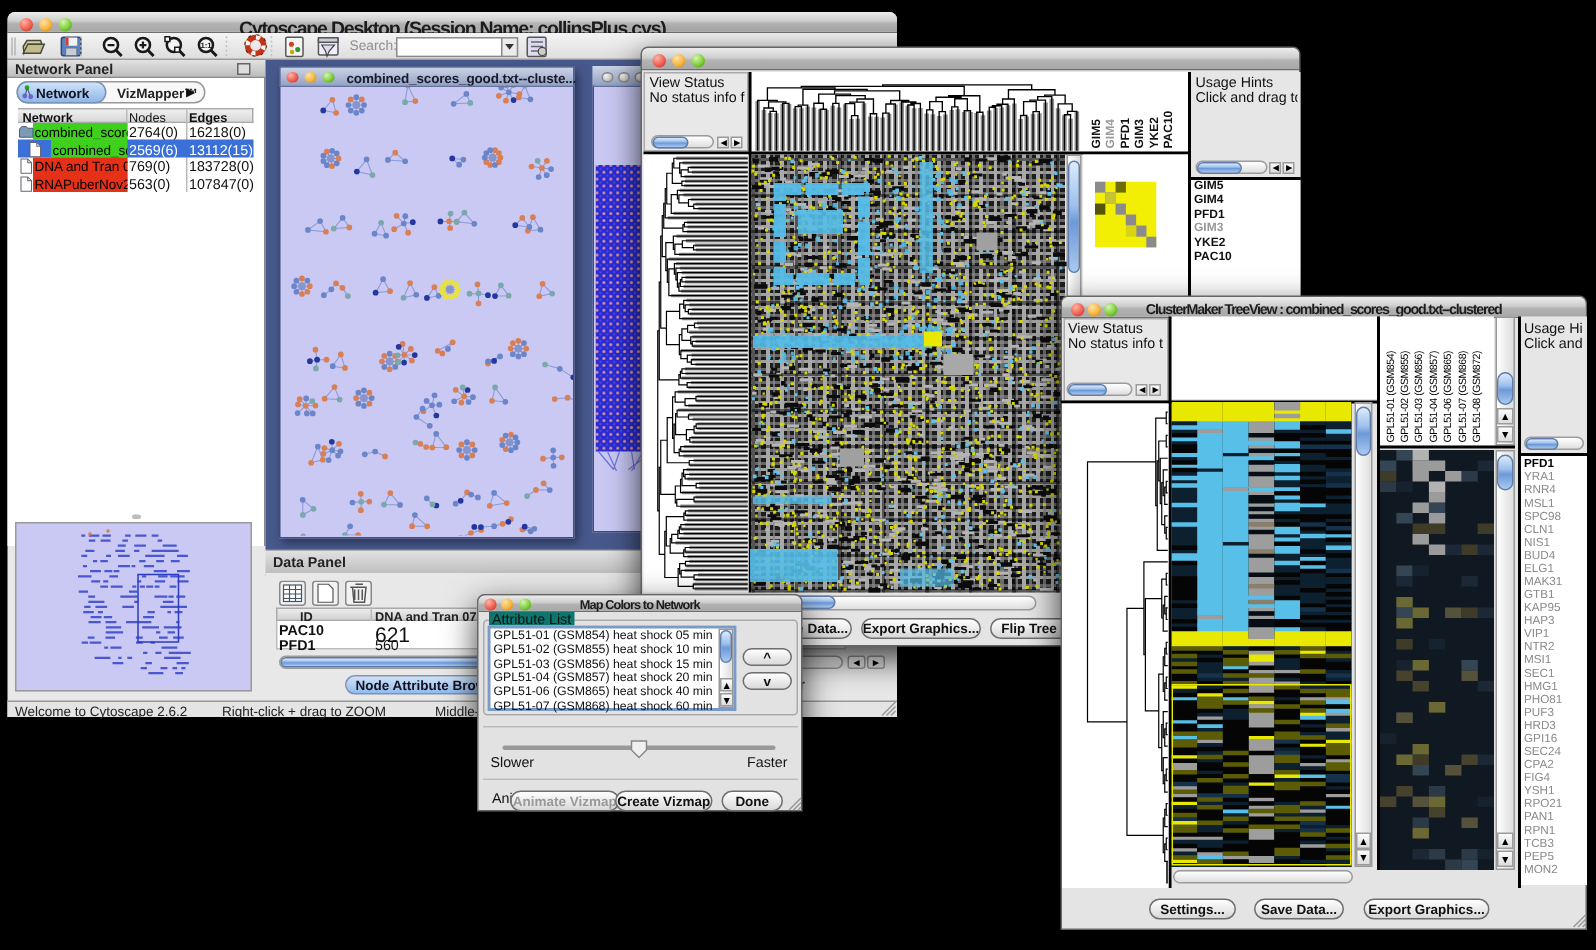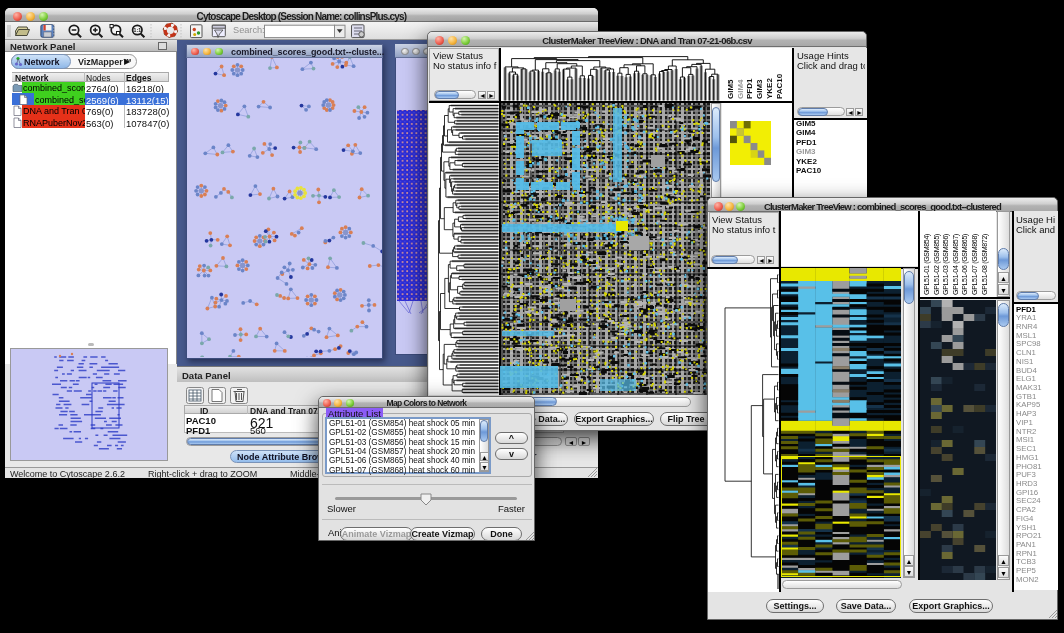--- a/index.html
+++ b/index.html
@@ -20,21 +20,21 @@
  background:linear-gradient(#ffffff,#d8d8d8);font-weight:bold;font-size:9px;
  text-align:center;color:#111;line-height:13px;white-space:nowrap;overflow:hidden;}
 .sba{position:absolute;background:linear-gradient(#fcfcfc,#dcdcdc);border:1px solid #9b9b9b;
  font-size:7px;text-align:center;color:#000;}
 </style></head><body>
 <div class="win" style="left:5px;top:8px;width:593px;height:470px;background:#e8e8e8;border-radius:5px 5px 0 0;">
 <div class="tb" style="height:14px;"></div>
 <div class="tl r" style="left:8px;top:4px;width:9px;height:9px;"></div>
 <div class="tl o" style="left:21px;top:4px;width:9px;height:9px;"></div>
 <div class="tl g" style="left:34px;top:4px;width:9px;height:9px;"></div>
-<div class="ttl" style="top:2.5px;font-size:10px;letter-spacing:-0.8px;">Cytoscape Desktop (Session Name: collinsPlus.cys)</div>
+<div class="ttl" style="top:2.5px;font-size:13px;letter-spacing:-0.8px;">Cytoscape Desktop (Session Name: collinsPlus.cys)</div>
 <div class="abs" style="left:0;top:14px;width:593px;height:18px;background:linear-gradient(#f4f4f4,#dedede);border-bottom:1px solid #9a9a9a;"></div>
 <svg class="abs" style="left:0;top:14px;" width="593" height="18" viewBox="0 0 593 18">
 <path d="M3 3v12M5 3v12" stroke="#b5b5b5" stroke-width="1" fill="none"></path>
 <g stroke-width="1">
 <path d="M10.5 9 l2.5-4 h9 l1 2.5 h-9 l-3 6 z" fill="#d8d2a0" stroke="#4a4a3a"></path>
 <path d="M10.5 13.5 l3-6 h11 l-2.5 6 z" fill="#c2bc8a" stroke="#4a4a3a"></path>
 <rect x="35.9" y="2.8" width="13" height="12.4" rx="1.5" fill="#5b82c0" stroke="#30476e"></rect>
 <path d="M38.5 3 h8 v5.5 h-8 z" fill="#f2f2f2"></path>
 <rect x="38.5" y="3" width="2.2" height="5.5" fill="#d04030"></rect>
 <rect x="38.8" y="10" width="7.4" height="5" fill="#c9cdd4" stroke="#6a7080" stroke-width="0.6"></rect>
@@ -539,21 +539,20 @@
 <div class="abs" style="left:148px;top:468.5px;font-size:9px;color:#222;">Right-click + drag  to  ZOOM</div>
 <div class="abs" style="left:290px;top:468.5px;font-size:9px;color:#222;">Middle-</div>
 <svg class="abs" style="left:586px;top:466px" width="12" height="12">
     <path d="M2 11 L11 2 M5 11 L11 5 M8 11 L11 8" stroke="#999" stroke-width="1"></path>
   </svg>
 <div class="win" style="left:427px;top:31px;width:440px;height:400px;background:#e4e4e4;border-radius:5px 5px 0 0;border:1px solid #666;">
 <div class="tb" style="height:15px;"></div>
 <div class="tl r" style="left:7px;top:4px;width:9px;height:9px;"></div>
 <div class="tl o" style="left:20px;top:4px;width:9px;height:9px;"></div>
 <div class="tl g" style="left:33px;top:4px;width:9px;height:9px;"></div>
-<div class="ttl" style="top:3px;font-size:9.5px;letter-spacing:-0.6px;">ClusterMaker TreeView : DNA and Tran 07-21-06b.csv</div>
 </div>
 <div class="abs" style="left:429px;top:48px;width:70px;height:53px;background:#e8e8e8;border:1px solid #aaa;"></div>
 <div class="abs" style="left:433px;top:50px;font-size:9.5px;color:#111;white-space:nowrap;overflow:hidden;width:64px;">View Status</div>
 <div class="abs" style="left:433px;top:60px;font-size:9.5px;color:#111;white-space:nowrap;overflow:hidden;width:65px;">No status info f</div>
 <div class="tr8" style="left:434px;top:90px;width:42px;height:9px;"></div>
 <div class="aq" style="left:434.5px;top:90.5px;width:24px;height:8px;"></div>
 <div class="sba" style="left:478px;top:90.5px;width:8px;height:8px;line-height:8px;">◄</div>
 <div class="sba" style="left:487px;top:90.5px;width:8px;height:8px;line-height:8px;">►</div>
 <div class="abs" style="left:501px;top:48px;width:221px;height:53px;background:#fff;"></div>
 <svg class="abs" style="left:501px;top:48px" width="221" height="53" viewBox="0 0 221 53">
@@ -761,21 +760,21 @@
     <path d="M2 10 L10 2 M5 10 L10 5 M8 10 L10 8" stroke="#999" stroke-width="1"></path>
   </svg>
 <div class="win" style="left:318px;top:396px;width:217px;height:145px;background:#e2e2e2;border-radius:5px 5px 0 0;border:1px solid #666;">
 <div class="tb" style="height:11px;"></div>
 <div class="tl r" style="left:4px;top:2px;width:7.5px;height:7.5px;"></div>
 <div class="tl o" style="left:15px;top:2px;width:7.5px;height:7.5px;"></div>
 <div class="tl g" style="left:27px;top:2px;width:7.5px;height:7.5px;"></div>
 <div class="ttl" style="top:1px;font-size:8.5px;letter-spacing:-0.6px;">Map Colors to Network</div>
 </div>
 <div class="abs" style="left:322px;top:413px;width:210px;height:64px;border:1px solid #aaa;border-radius:3px;"></div>
-<div class="abs" style="left:326px;top:408px;font-size:9.5px;color:#111;background:#8b5cf6;padding:0 2px;">Attribute List</div>
+<div class="abs" style="left:326px;top:408px;font-size:9.5px;color:#111;background:#0f766e;padding:0 2px;">Attribute List</div>
 <div class="abs" style="left:325px;top:417px;width:166px;height:57px;background:#fff;border:2px solid #7a9ac8;"></div>
 <div class="abs" style="left:329px;top:419px;font-size:8.2px;color:#111;white-space:nowrap;">GPL51-01 (GSM854) heat shock 05 min</div>
 <div class="abs" style="left:329px;top:428.3px;font-size:8.2px;color:#111;white-space:nowrap;">GPL51-02 (GSM855) heat shock 10 min</div>
 <div class="abs" style="left:329px;top:437.6px;font-size:8.2px;color:#111;white-space:nowrap;">GPL51-03 (GSM856) heat shock 15 min</div>
 <div class="abs" style="left:329px;top:446.9px;font-size:8.2px;color:#111;white-space:nowrap;">GPL51-04 (GSM857) heat shock 20 min</div>
 <div class="abs" style="left:329px;top:456.2px;font-size:8.2px;color:#111;white-space:nowrap;">GPL51-06 (GSM865) heat shock 40 min</div>
 <div class="abs" style="left:329px;top:465.5px;font-size:8.2px;color:#111;white-space:nowrap;">GPL51-07 (GSM868) heat shock 60 min</div>
 <div class="abs" style="left:479px;top:419px;width:10px;height:53px;background:linear-gradient(90deg,#fff,#ddd);border:1px solid #999;"></div>
 <div class="aq" style="left:480px;top:420px;width:8px;height:22px;"></div>
 <div class="sba" style="left:480px;top:452px;width:9px;height:9px;line-height:9px;">▲</div>

